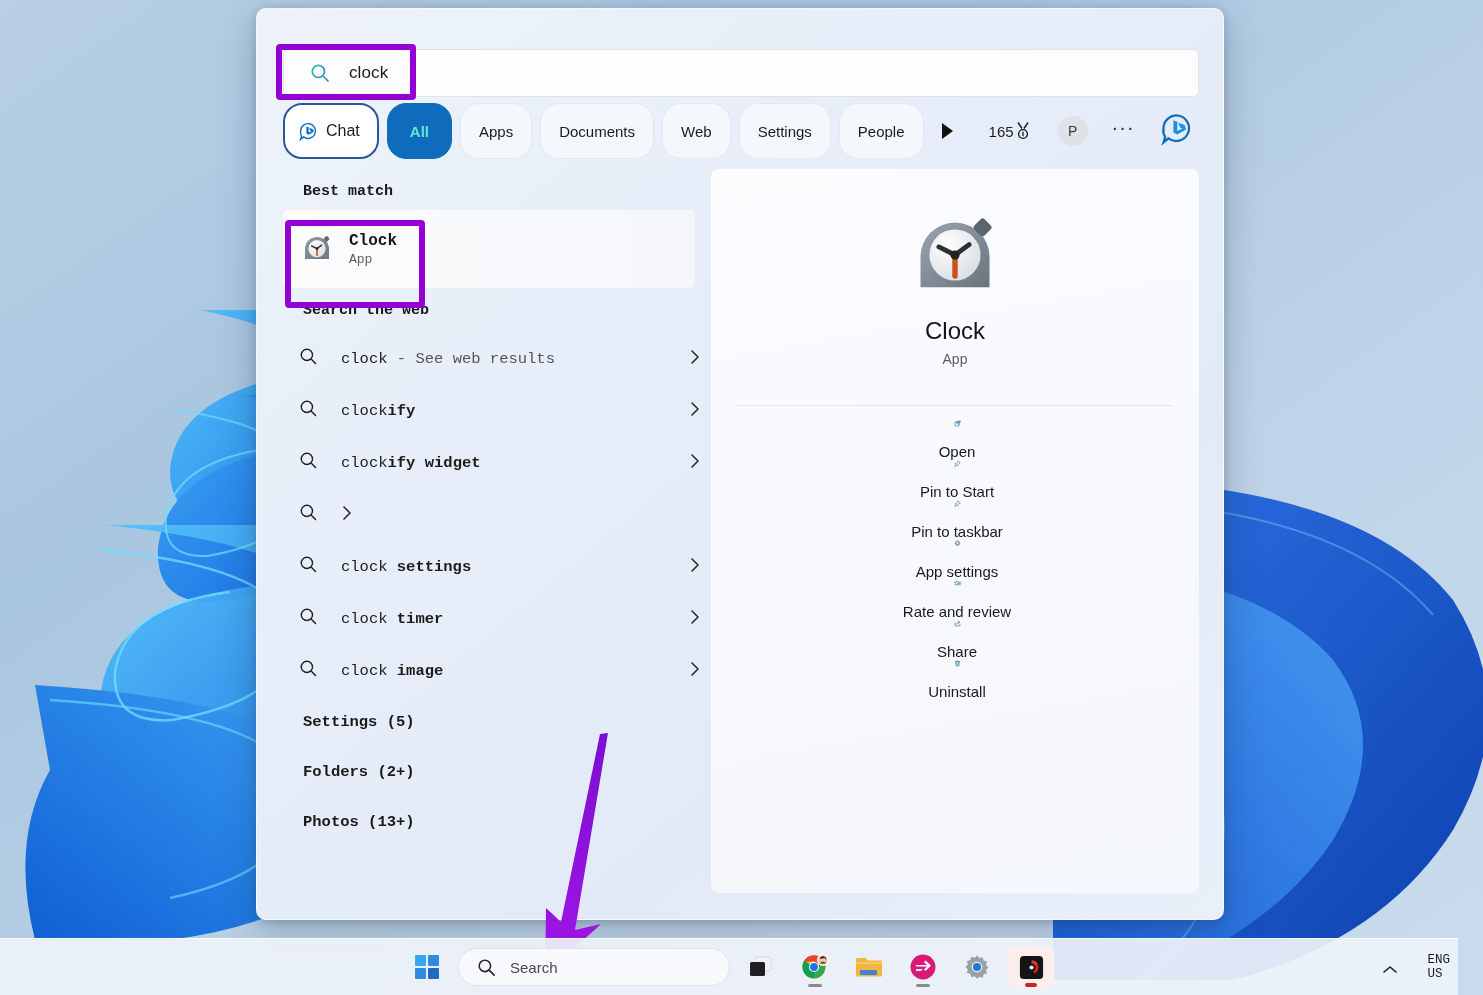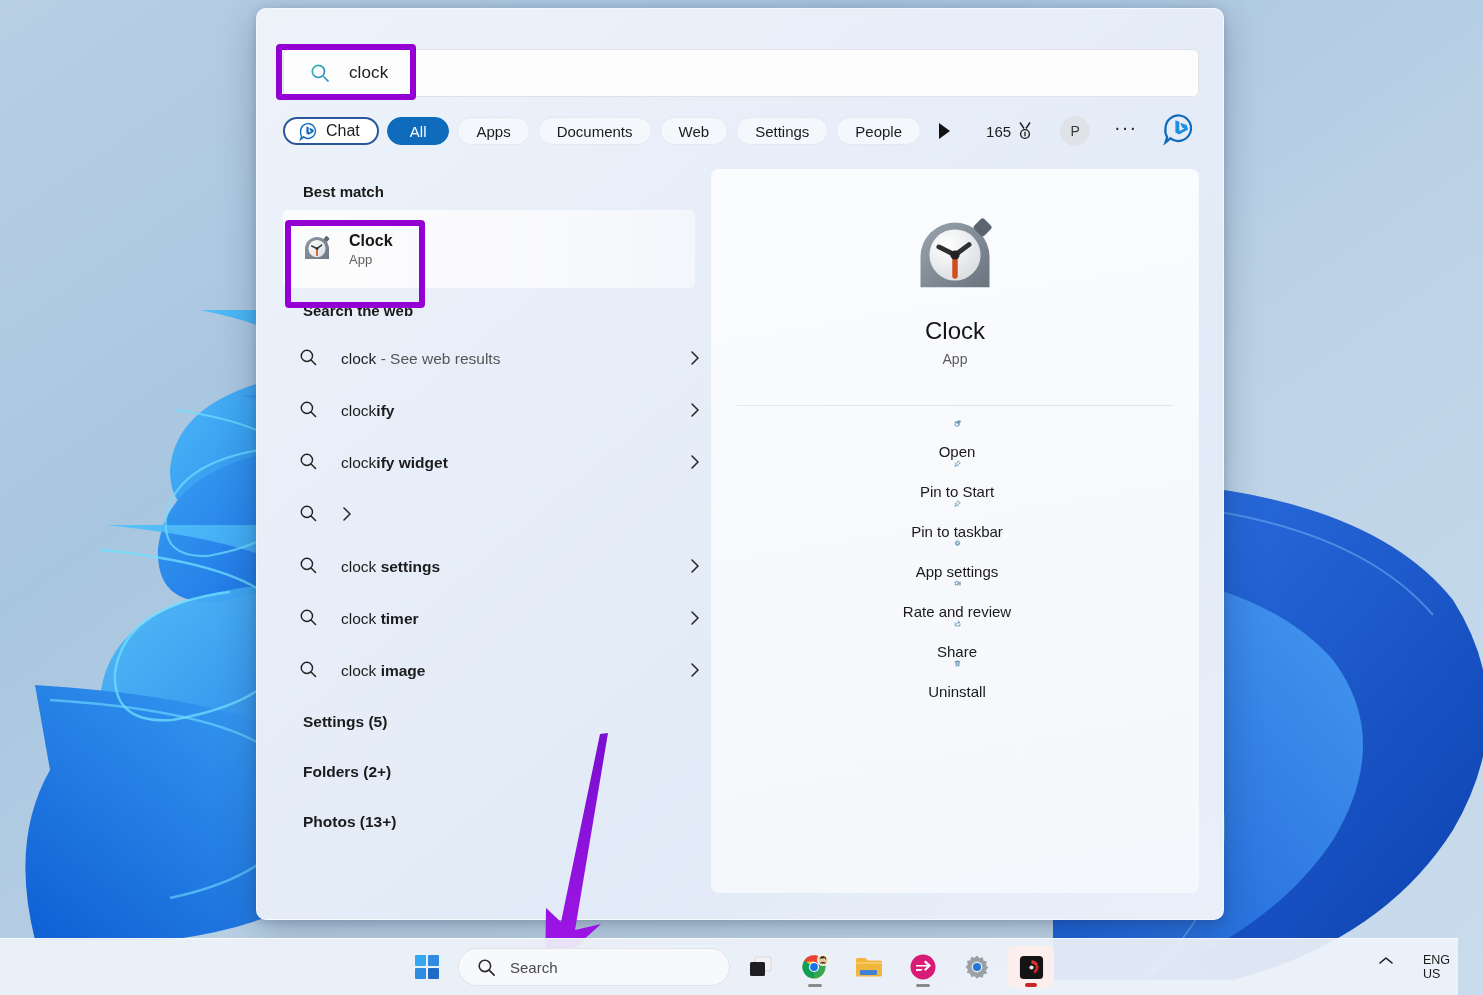--- a/index.html
+++ b/index.html
@@ -60,62 +60,63 @@
   #hl-searchbox { left: 276px; top: 44px; width: 140px; height: 56px; }
   #hl-bestmatch { left: 285px; top: 220px; width: 140px; height: 88px; }
 
   
   .pillrow {
     position: absolute; left: 26px; top: 103px;
     display: flex; align-items: center; gap: 8px;
     height: 38px;
   }
   .pill {
-    height: 28px; border-radius: 19px;
+    height: 56px; border-radius: 19px;
     display: flex; align-items: center; justify-content: flex-end;
     padding: 0 18px;
     font-size: 15px; color: #1c1c1c;
     background: #f4f7fc;
     border: 1px solid #e3e9f2;
     cursor: default;
   }
   .pill.chat {
     background: #fff; border: 2px solid #2b579a; gap: 7px;
     padding: 0 17px 0 13px; font-size: 16px;
   }
   .pill.active {
-    background: #0f6cbd; color: #ffffff; border-color: #0f6cbd;
-    font-weight: 400; padding: 0 22px;
+    background: #0f6cbd; color: #5eead4; border-color: #0f6cbd;
+    font-weight: 700; padding: 0 22px;
   }
   .play-tri {
     width: 0; height: 0; margin-left: 10px; margin-right: 6px;
     border-left: 11px solid #111;
     border-top: 8px solid transparent;
     border-bottom: 8px solid transparent;
   }
   .rewards {
-    display: flex; align-items: center; gap: 5px;
+    display: flex; align-items: center; 
     margin-left: 22px; font-size: 15px; color: #1c1c1c;
   }
   .avatar-p {
     width: 30px; height: 30px; border-radius: 50%;
     background: #dfe3e8; color: #3a3a3a;
     display: flex; align-items: center; justify-content: center;
     font-size: 14px; margin-left: 18px;
   }
   .ellipsis-btn {
     margin-left: 16px; font-size: 20px; color: #2a2a2a;
     letter-spacing: 1px; line-height: 10px; padding-bottom: 8px;
   }
   .bing-logo { margin-left: 16px; }
 
   
   .left-col {
     position: absolute; left: 26px; top: 160px;
     width: 430px;
+    font-family: Liberation Mono, monospace;
   }
   .sec-head {
     font-size: 15px; font-weight: bold; color: #1a1a1a;
     padding: 14px 0 10px 20px;
   }
   .bestmatch-row {
     height: 78px; width: 412px;
     background: linear-gradient(90deg,#fcfcfd 0%, #f8f9fc 70%, #f3f6fb 100%);
     border-radius: 5px;
     display: flex; align-items: center;
@@ -192,21 +193,21 @@
   }
   .tb-search-text { font-size: 15px; color: #4a4a4a; }
   .tb-dot {
     position: absolute; bottom: 1px; left: 50%;
     transform: translateX(-50%);
     width: 14px; height: 3px; border-radius: 2px; background: #8a8a8a;
   }
   .tb-dot.red { background: #c62828; width: 12px; height: 4px; border-radius: 3px; }
   .tray {
     position: absolute; right: 8px;
-    display: flex; align-items: flex-start; gap: 28px;
+    display: flex; align-items: flex-end; gap: 28px; font-family: Liberation Mono, monospace;
   }
   .tray-lang {
     font-size: 12.5px; color: #1a1a1a; line-height: 14px; text-align: left;
   }
 
   
   #arrow { position: absolute; left: 0; top: 0; pointer-events: none; }
 </style>
 </head>
 <body>

